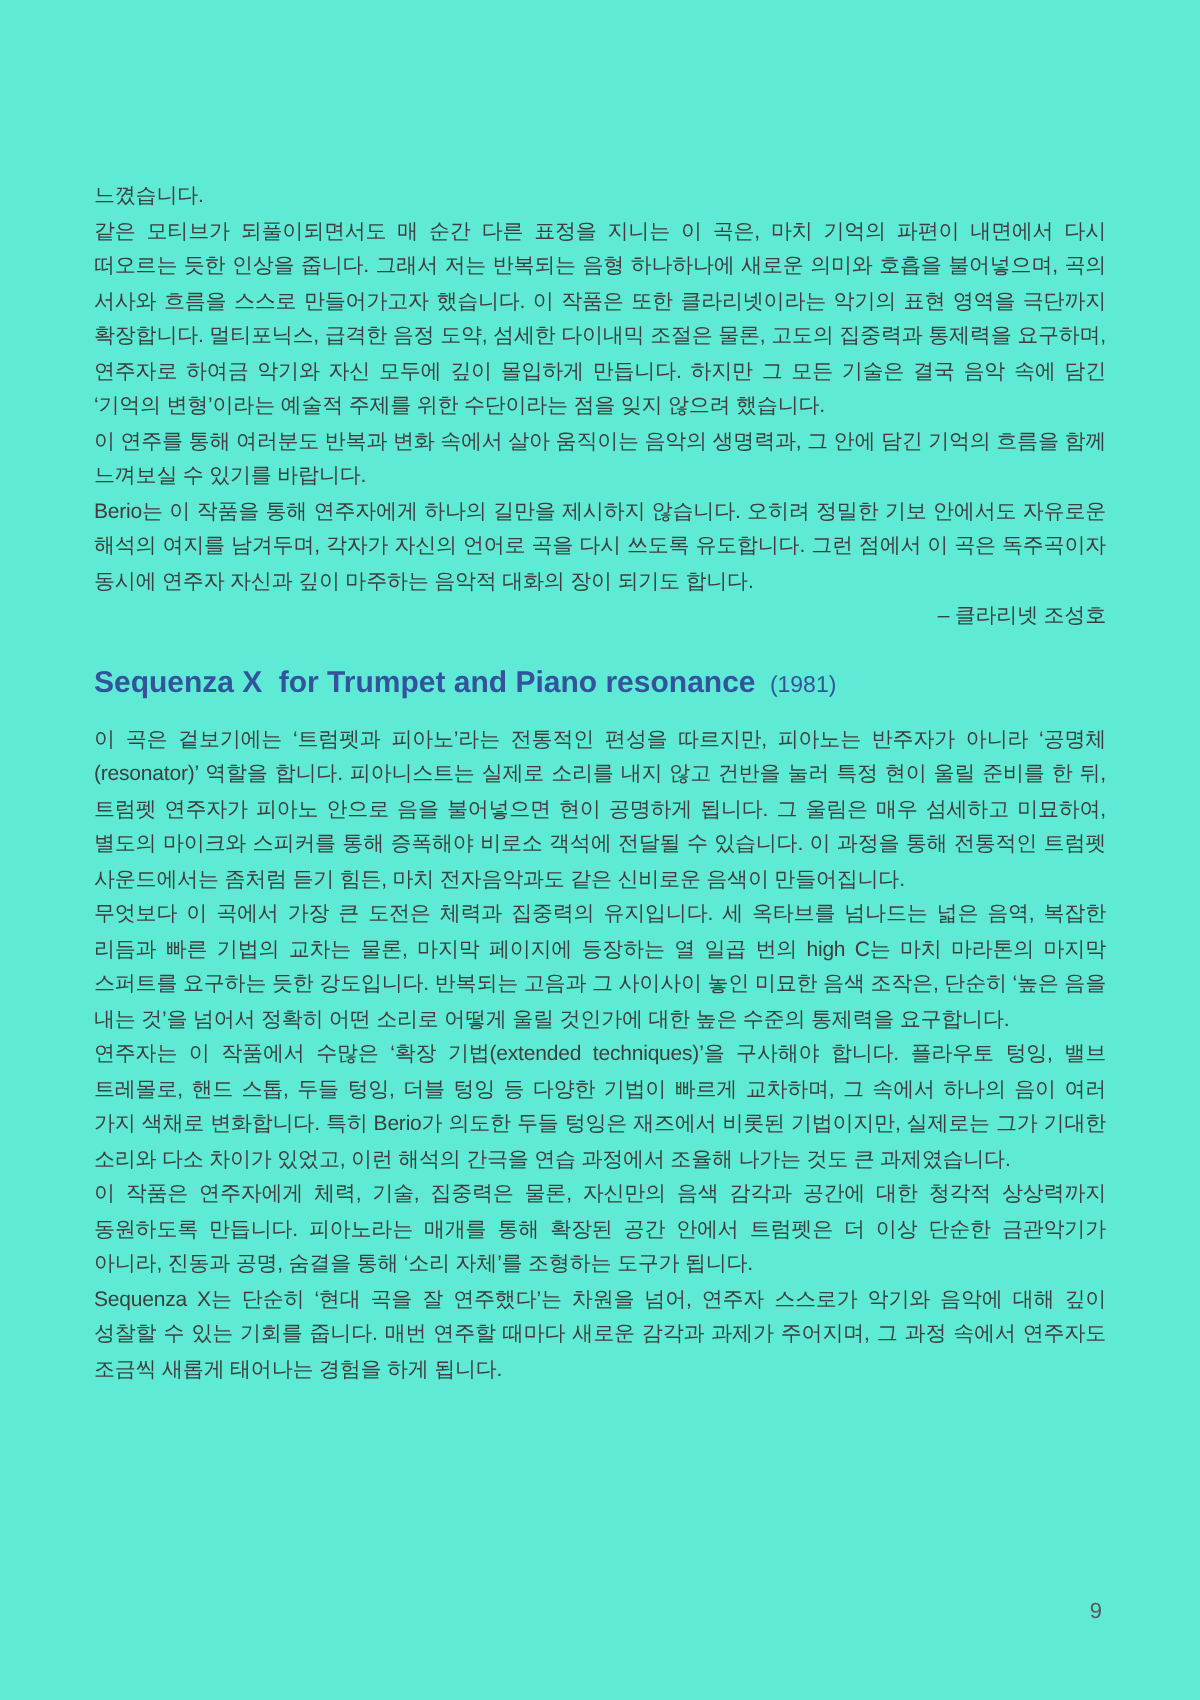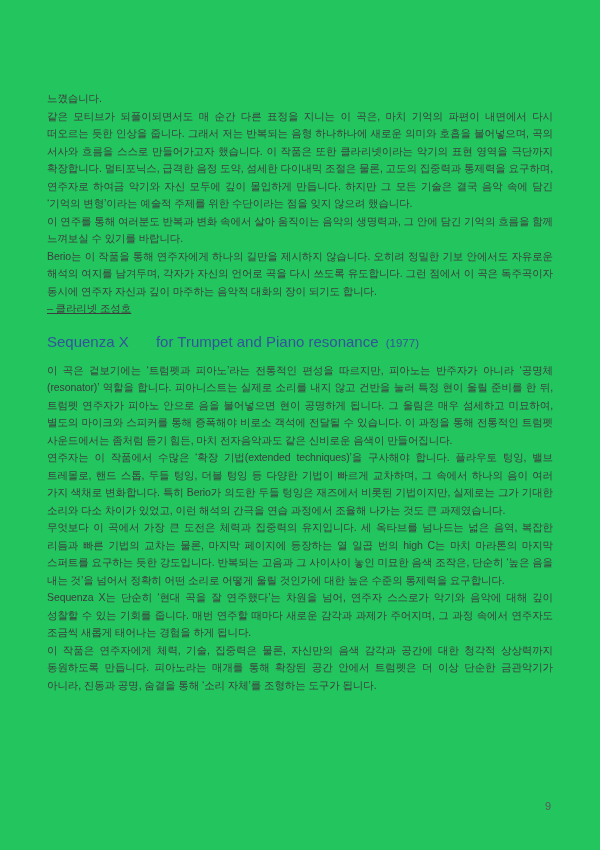--- a/index.html
+++ b/index.html
@@ -9,61 +9,60 @@
   }
   body {
     width: 600px;
     height: 850px;
     font-family: "Liberation Sans", "DejaVu Sans", sans-serif;
   }
   .page {
     position: relative;
     width: 600px;
     height: 850px;
-    background: #22c55e;
+    background: #5eead4;
     overflow: hidden;
   }
   .content {
     position: absolute;
     left: 47px;
     top: 90px;
     width: 506px;
     color: var(--body-text, #3e3e3e);
     font-size: 10.5px;
     line-height: 17.5px;
     letter-spacing: -0.1px;
     text-align: justify;
     word-break: keep-all;
   }
   .content p {
     margin: 0;
     padding: 0;
   }
   .attribution {
     display: block;
-    text-align: left;
+    text-align: right;
     margin: 0;
-    text-decoration: underline;
   }
   .section-heading {
     margin: 14px 0 9px 0;
     font-size: 15px;
     line-height: 20px;
     font-weight: normal;
     color: var(--heading-blue, #33549d);
     text-align: left;
     letter-spacing: 0;
     word-break: normal;
   }
   .heading-title {
-    font-weight: normal;
-    margin-right: 23px;
+    font-weight: bold;
+    margin-right: 4px;
   }
   .heading-subtitle {
-    font-weight: normal;
+    font-weight: bold;
   }
   .heading-year {
     font-size: 11.5px;
     margin-left: 3px;
   }
   .page-number {
     position: absolute;
     top: 799px;
     right: 49px;
     font-size: 11px;
@@ -83,25 +82,25 @@
       <p>같은 모티브가 되풀이되면서도 매 순간 다른 표정을 지니는 이 곡은, 마치 기억의 파편이 내면에서 다시 떠오르는 듯한 인상을 줍니다. 그래서 저는 반복되는 음형 하나하나에 새로운 의미와 호흡을 불어넣으며, 곡의 서사와 흐름을 스스로 만들어가고자 했습니다. 이 작품은 또한 클라리넷이라는 악기의 표현 영역을 극단까지 확장합니다. 멀티포닉스, 급격한 음정 도약, 섬세한 다이내믹 조절은 물론, 고도의 집중력과 통제력을 요구하며, 연주자로 하여금 악기와 자신 모두에 깊이 몰입하게 만듭니다. 하지만 그 모든 기술은 결국 음악 속에 담긴 ‘기억의 변형’이라는 예술적 주제를 위한 수단이라는 점을 잊지 않으려 했습니다.</p>
       <p>이 연주를 통해 여러분도 반복과 변화 속에서 살아 움직이는 음악의 생명력과, 그 안에 담긴 기억의 흐름을 함께 느껴보실 수 있기를 바랍니다.</p>
       <p>Berio는 이 작품을 통해 연주자에게 하나의 길만을 제시하지 않습니다. 오히려 정밀한 기보 안에서도 자유로운 해석의 여지를 남겨두며, 각자가 자신의 언어로 곡을 다시 쓰도록 유도합니다. 그런 점에서 이 곡은 독주곡이자 동시에 연주자 자신과 깊이 마주하는 음악적 대화의 장이 되기도 합니다.</p>
       <p class="attribution">– 클라리넷 조성호</p>
     </section>
 
     <section>
       <h2 class="section-heading">
         <span class="heading-title">Sequenza X</span>
         <span class="heading-subtitle">for Trumpet and Piano resonance</span>
-        <span class="heading-year">(1977)</span>
+        <span class="heading-year">(1981)</span>
       </h2>
       <p>이 곡은 겉보기에는 ‘트럼펫과 피아노’라는 전통적인 편성을 따르지만, 피아노는 반주자가 아니라 ‘공명체(resonator)’ 역할을 합니다. 피아니스트는 실제로 소리를 내지 않고 건반을 눌러 특정 현이 울릴 준비를 한 뒤, 트럼펫 연주자가 피아노 안으로 음을 불어넣으면 현이 공명하게 됩니다. 그 울림은 매우 섬세하고 미묘하여, 별도의 마이크와 스피커를 통해 증폭해야 비로소 객석에 전달될 수 있습니다. 이 과정을 통해 전통적인 트럼펫 사운드에서는 좀처럼 듣기 힘든, 마치 전자음악과도 같은 신비로운 음색이 만들어집니다.</p>
+      <p>무엇보다 이 곡에서 가장 큰 도전은 체력과 집중력의 유지입니다. 세 옥타브를 넘나드는 넓은 음역, 복잡한 리듬과 빠른 기법의 교차는 물론, 마지막 페이지에 등장하는 열 일곱 번의 high C는 마치 마라톤의 마지막 스퍼트를 요구하는 듯한 강도입니다. 반복되는 고음과 그 사이사이 놓인 미묘한 음색 조작은, 단순히 ‘높은 음을 내는 것’을 넘어서 정확히 어떤 소리로 어떻게 울릴 것인가에 대한 높은 수준의 통제력을 요구합니다.</p>
       <p>연주자는 이 작품에서 수많은 ‘확장 기법(extended techniques)’을 구사해야 합니다. 플라우토 텅잉, 밸브 트레몰로, 핸드 스톱, 두들 텅잉, 더블 텅잉 등 다양한 기법이 빠르게 교차하며, 그 속에서 하나의 음이 여러 가지 색채로 변화합니다. 특히 Berio가 의도한 두들 텅잉은 재즈에서 비롯된 기법이지만, 실제로는 그가 기대한 소리와 다소 차이가 있었고, 이런 해석의 간극을 연습 과정에서 조율해 나가는 것도 큰 과제였습니다.</p>
-      <p>무엇보다 이 곡에서 가장 큰 도전은 체력과 집중력의 유지입니다. 세 옥타브를 넘나드는 넓은 음역, 복잡한 리듬과 빠른 기법의 교차는 물론, 마지막 페이지에 등장하는 열 일곱 번의 high C는 마치 마라톤의 마지막 스퍼트를 요구하는 듯한 강도입니다. 반복되는 고음과 그 사이사이 놓인 미묘한 음색 조작은, 단순히 ‘높은 음을 내는 것’을 넘어서 정확히 어떤 소리로 어떻게 울릴 것인가에 대한 높은 수준의 통제력을 요구합니다.</p>
+      <p>이 작품은 연주자에게 체력, 기술, 집중력은 물론, 자신만의 음색 감각과 공간에 대한 청각적 상상력까지 동원하도록 만듭니다. 피아노라는 매개를 통해 확장된 공간 안에서 트럼펫은 더 이상 단순한 금관악기가 아니라, 진동과 공명, 숨결을 통해 ‘소리 자체’를 조형하는 도구가 됩니다.</p>
       <p>Sequenza X는 단순히 ‘현대 곡을 잘 연주했다’는 차원을 넘어, 연주자 스스로가 악기와 음악에 대해 깊이 성찰할 수 있는 기회를 줍니다. 매번 연주할 때마다 새로운 감각과 과제가 주어지며, 그 과정 속에서 연주자도 조금씩 새롭게 태어나는 경험을 하게 됩니다.</p>
-      <p>이 작품은 연주자에게 체력, 기술, 집중력은 물론, 자신만의 음색 감각과 공간에 대한 청각적 상상력까지 동원하도록 만듭니다. 피아노라는 매개를 통해 확장된 공간 안에서 트럼펫은 더 이상 단순한 금관악기가 아니라, 진동과 공명, 숨결을 통해 ‘소리 자체’를 조형하는 도구가 됩니다.</p>
     </section>
 
   </div>
 
   <div class="page-number">9</div>
 </div>
 
 </body></html>

